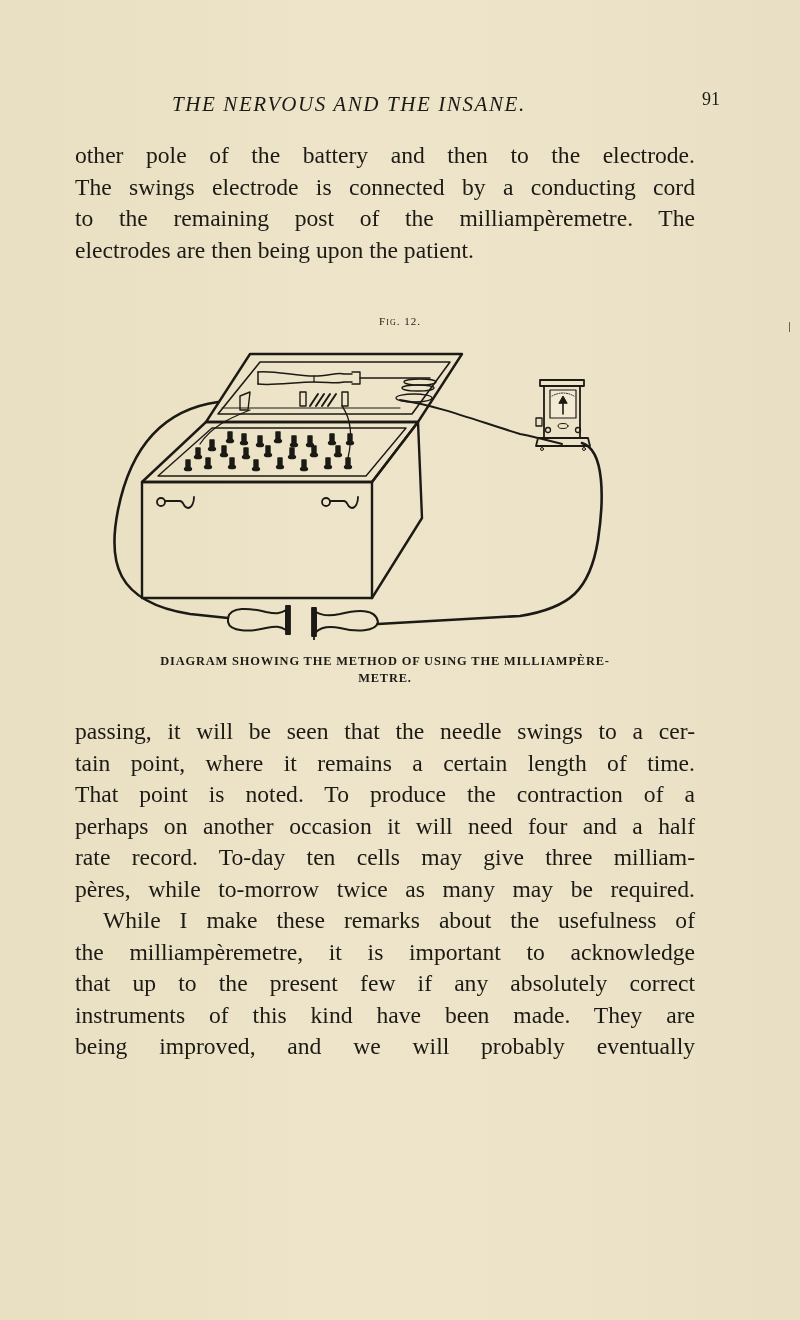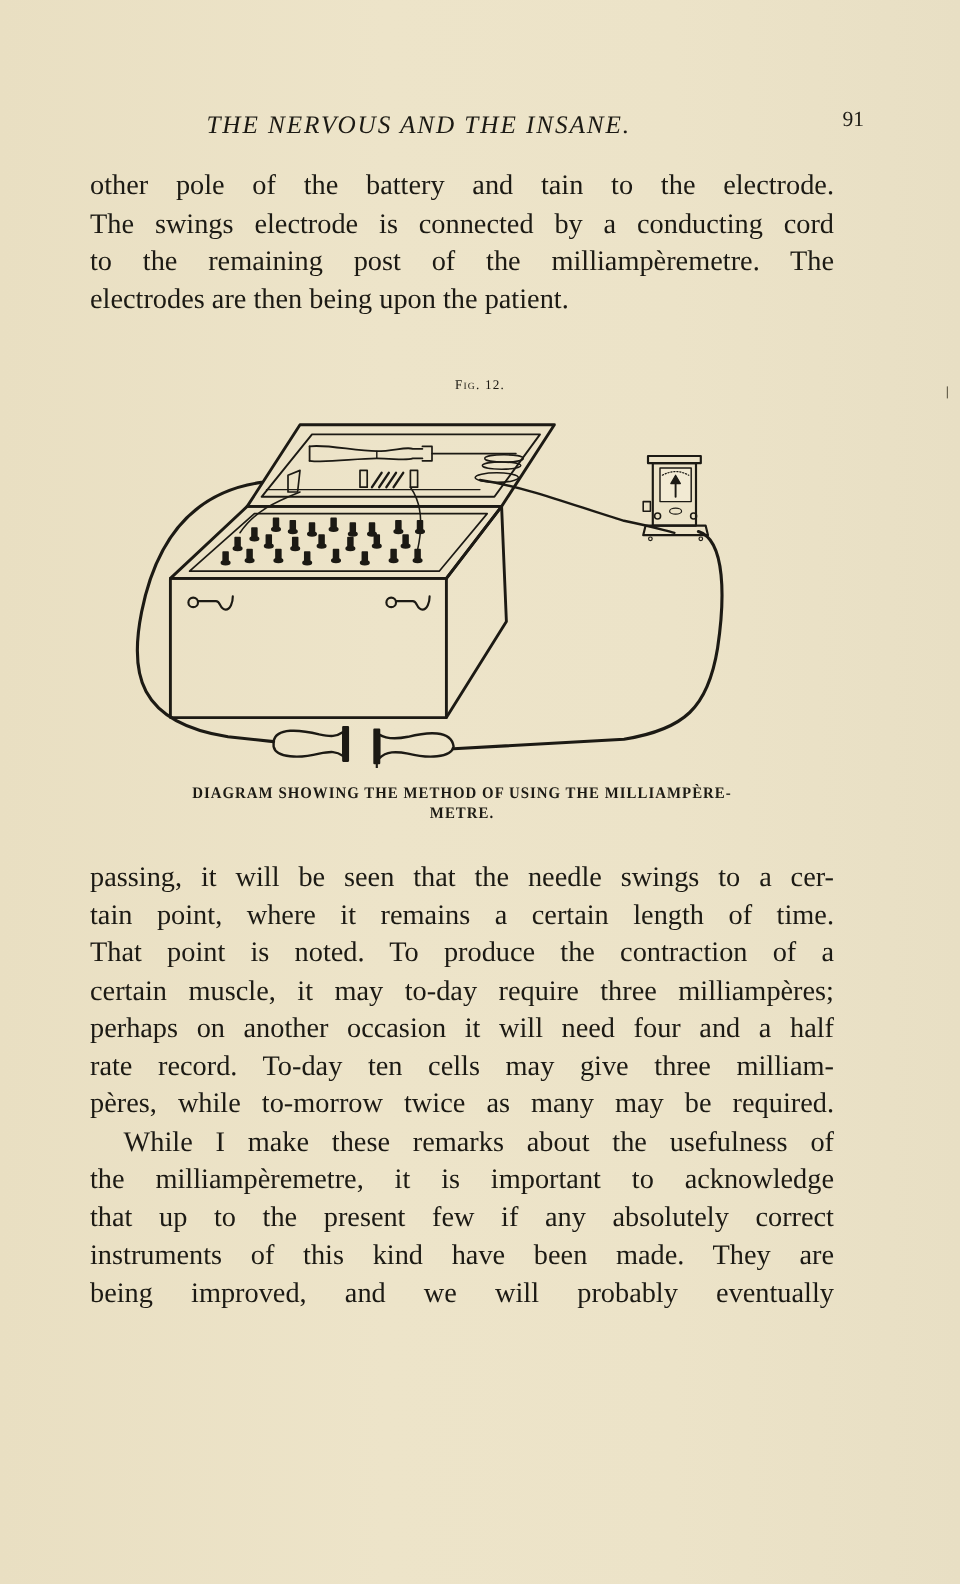--- a/index.html
+++ b/index.html
@@ -104,21 +104,21 @@
 <body>
 
 <div class="page">
 
   <div class="running-head">
     <span class="running-title">THE NERVOUS AND THE INSANE.</span>
     <span class="page-number">91</span>
   </div>
 
   <div class="para p1">
-    <span class="line">other pole of the battery and tain to the electrode.</span>
+    <span class="line">other pole of the battery and then to the electrode.</span>
     <span class="line">The swings electrode is connected by a conducting cord</span>
     <span class="line">to the remaining post of the milliampèremetre. The</span>
     <span class="line last">electrodes are then being upon the patient.</span>
   </div>
 
   <div class="fig-label">Fig. 12.</div>
   <div class="speck" style="left:789px; top:322px; height:10px;"></div>
 
   <svg class="figure" viewBox="0 0 620 300" width="620" height="300">
     <g fill="none" stroke="#1c1a14" stroke-linecap="round" stroke-linejoin="round">
@@ -305,21 +305,20 @@
 
   <div class="caption">
     <span>DIAGRAM SHOWING THE METHOD OF USING THE MILLIAMPÈRE-</span>
     <span>METRE.</span>
   </div>
 
   <div class="para p2">
     <span class="line">passing, it will be seen that the needle swings to a cer-</span>
     <span class="line">tain point, where it remains a certain length of time.</span>
     <span class="line">That point is noted. To produce the contraction of a</span>
-    <span class="line">certain muscle, it may to-day require three milliampères;</span>
     <span class="line">perhaps on another occasion it will need four and a half</span>
     <span class="line">rate record. To-day ten cells may give three milliam-</span>
     <span class="line">pères, while to-morrow twice as many may be required.</span>
     <span class="line indent">While I make these remarks about the usefulness of</span>
     <span class="line">the milliampèremetre, it is important to acknowledge</span>
     <span class="line">that up to the present few if any absolutely correct</span>
     <span class="line">instruments of this kind have been made. They are</span>
     <span class="line">being improved, and we will probably eventually</span>
   </div>
 

